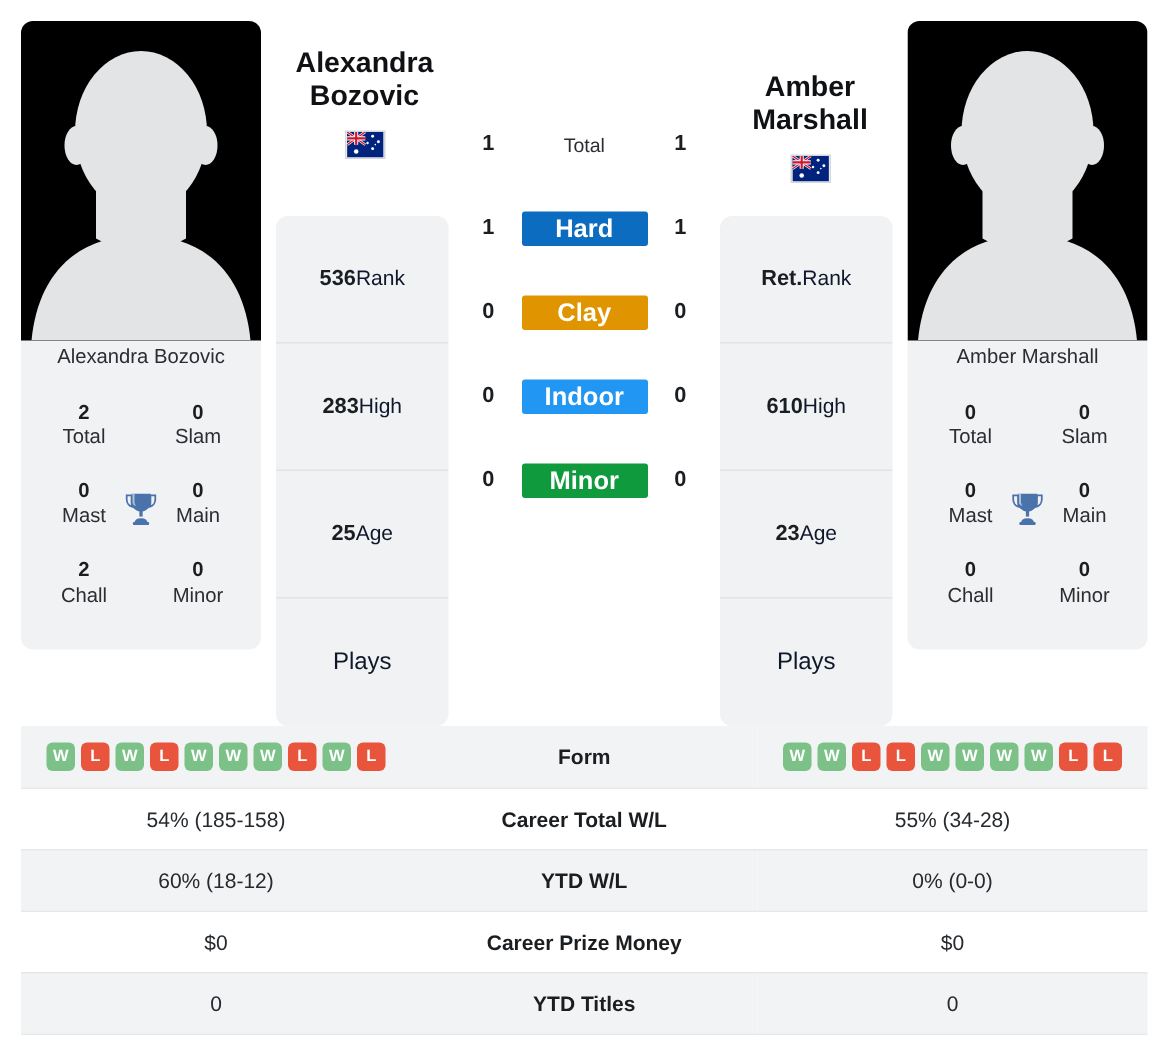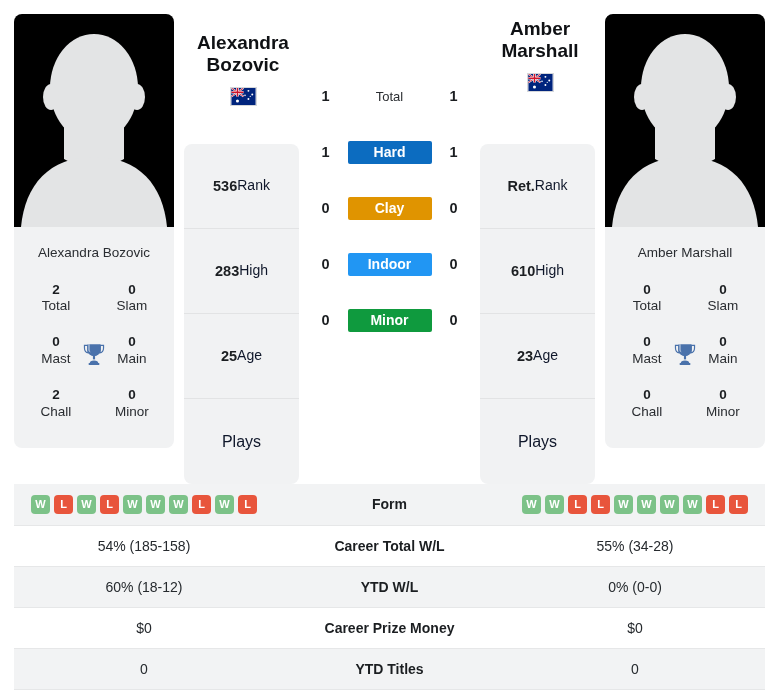--- a/index.html
+++ b/index.html
@@ -42,21 +42,21 @@
     left: 50%;
     bottom: 0;
     transform: translateX(-50%);
     width: 150px;
     height: 196px;
   }
   .avatar-name {
     text-align: center;
     font-size: 13.5px;
     color: #2a2d31;
-    padding: 19px 4px 16px 4px;
+    padding: 4px 4px 16px 4px;
     line-height: 1;
   }
   .stat-grid {
     padding: 0 6px 14px 6px;
     position: relative;
   }
   .stat-row {
     display: flex;
     justify-content: space-between;
     align-items: center;
@@ -138,42 +138,42 @@
     display: block;
   }
   .flag {
     display: block;
     margin: 12px auto 0 auto;
     width: 27px;
     height: 19px;
     border: 1px solid #d5d7da;
   }
   .name-left { left: 182px; top: 32px; width: 122px; }
-  .name-right { left: 478px; top: 18px; width: 124px; }
+  .name-right { left: 478px; top: 48px; width: 124px; }
 
   .surface-row {
     display: flex;
     align-items: center;
     justify-content: center;
     height: 56px;
     gap: 0;
   }
   .score {
     width: 44px;
     text-align: center;
     font-size: 14.5px;
     font-weight: bold;
     color: #1b1e21;
   }
   .surf-pill {
     width: 84px;
     height: 23px;
     line-height: 23px;
     text-align: center;
-    font-size: 14px;
+    font-size: 17px;
     font-weight: bold;
     color: #ffffff;
     border-radius: 2px;
   }
   .surf-plain {
     width: 84px;
     height: 23px;
     line-height: 23px;
     text-align: center;
     font-size: 13px;

